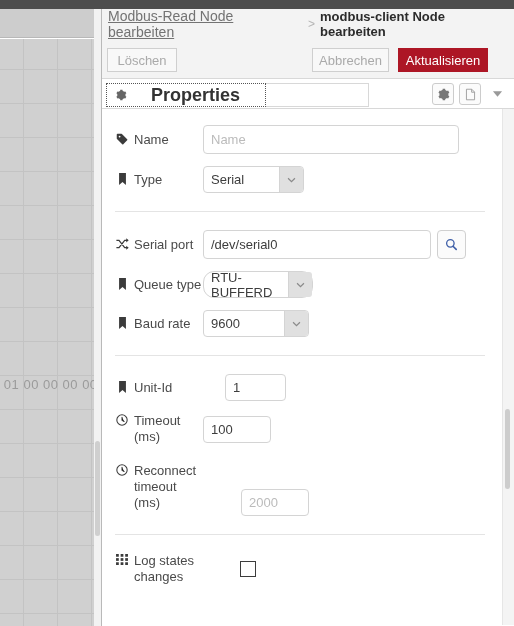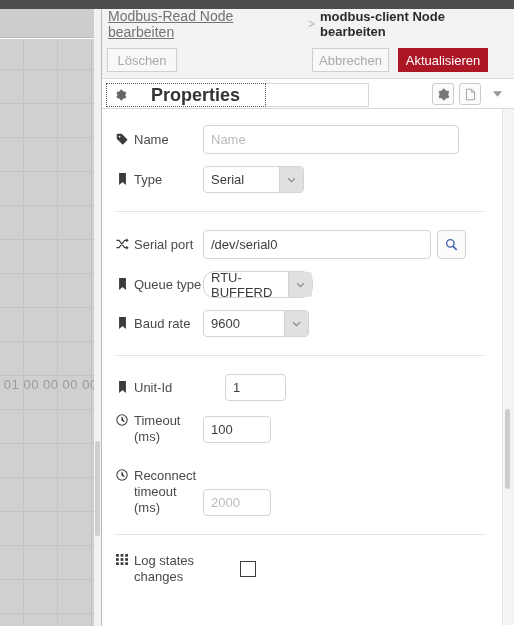--- a/index.html
+++ b/index.html
@@ -254,21 +254,21 @@
     left: 0; top: 0;
     width: 398px;
   }
 
   .row {
     display: flex;
     align-items: center;
     padding-left: 13px;
     margin-bottom: 12px;
   }
-  .row.align-top { align-items: flex-end; }
+  .row.align-top { align-items: center; gap: 38px; }
 
   .lbl {
     width: 88px;
     flex: 0 0 88px;
     font-size: 13px;
     color: #4a4a4a;
     display: flex;
     align-items: flex-start;
     line-height: 16px;
   }

